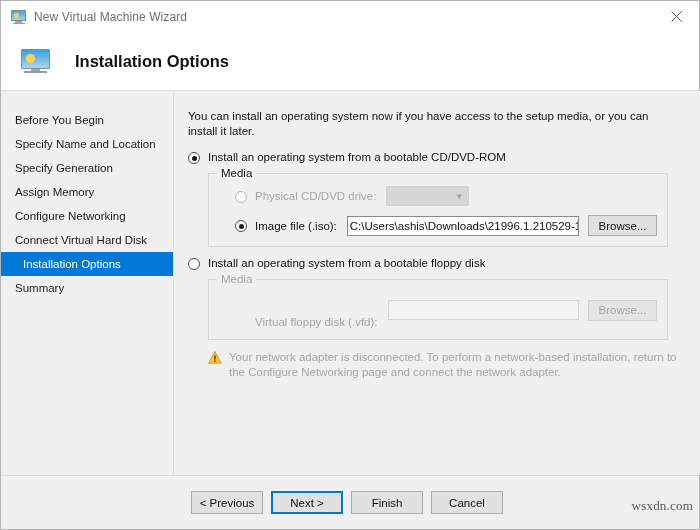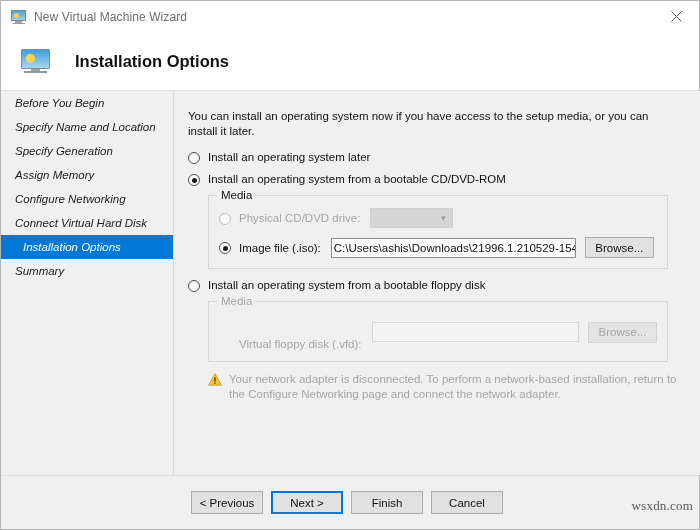--- a/index.html
+++ b/index.html
@@ -154,23 +154,23 @@
     display: flex;
     background: #f0f0f0;
     min-height: 0;
   }
 
   
   .sidebar {
     width: 173px;
     min-width: 173px;
     background: #f0f0f0;
+    padding-top: 17px;
     box-sizing: border-box;
     border-right: 1px solid #dcdcdc;
-    font-style: italic;
   }
   .nav-item {
     height: 24px;
     display: flex;
     align-items: center;
     padding-left: 14px;
     font-size: 11.5px;
     color: #1c1c1c;
     box-sizing: border-box;
     cursor: default;
@@ -233,21 +233,21 @@
     color: #111111;
     line-height: 13px;
   }
   .radio-label.disabled { color: #a6a6a6; }
 
   
   .groupbox {
     position: relative;
     border: 1px solid #d8d8d8;
     margin: 2px 0 10px 20px;
-    padding: 12px 10px 11px 10px;
+    padding: 12px 10px 11px 26px;
     box-sizing: border-box;
   }
   .groupbox.iso { width: 460px; padding-bottom: 10px; }
   .groupbox.vfd { width: 460px; }
   .groupbox > .legend {
     position: absolute;
     top: -7px;
     left: 8px;
     background: #f0f0f0;
     padding: 0 4px;
@@ -425,24 +425,20 @@
       <div class="nav-item">Configure Networking</div>
       <div class="nav-item">Connect Virtual Hard Disk</div>
       <div class="nav-item selected">Installation Options</div>
       <div class="nav-item">Summary</div>
     </div>
 
     <div class="content">
 
       <div class="intro">You can install an operating system now if you have access to the setup media, or you can install it later.</div>
 
-      <div class="radio-row">
-        <div class="radio"></div>
-        <div class="radio-label">Install an operating system later</div>
-      </div>
 
       <div class="radio-row">
         <div class="radio checked"></div>
         <div class="radio-label">Install an operating system from a bootable CD/DVD-ROM</div>
       </div>
 
       <div class="groupbox iso">
         <div class="legend">Media</div>
 
         <div class="field-row">

